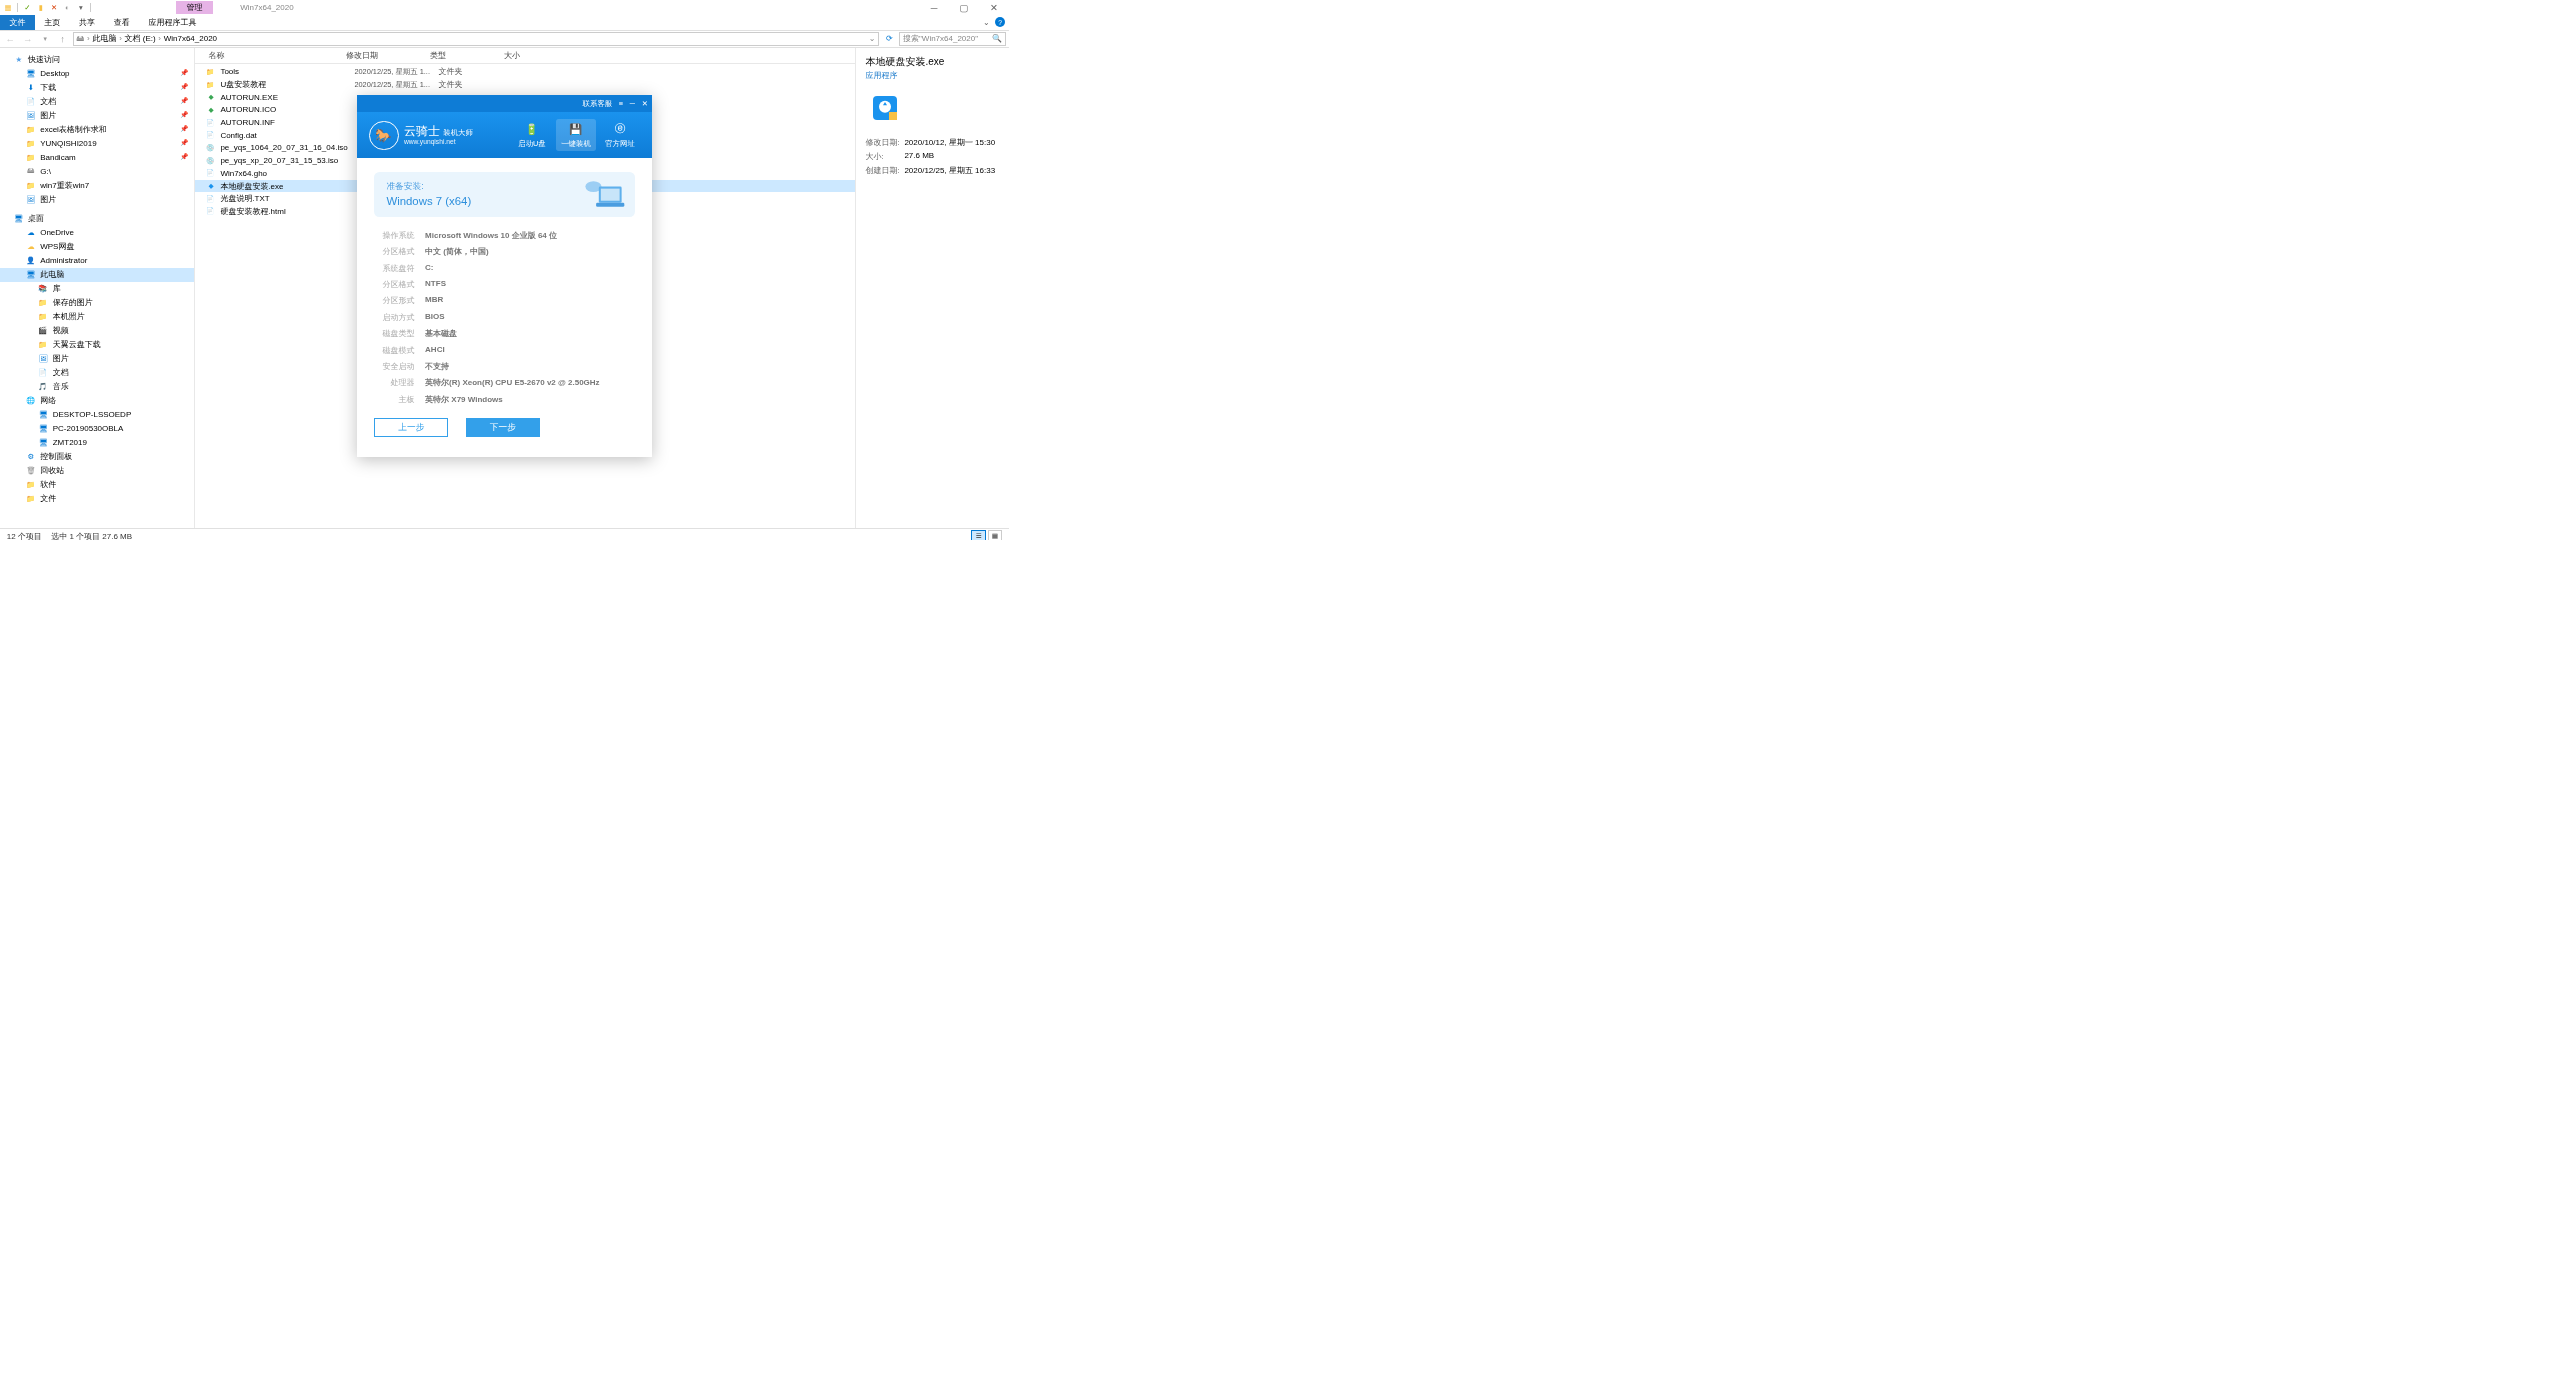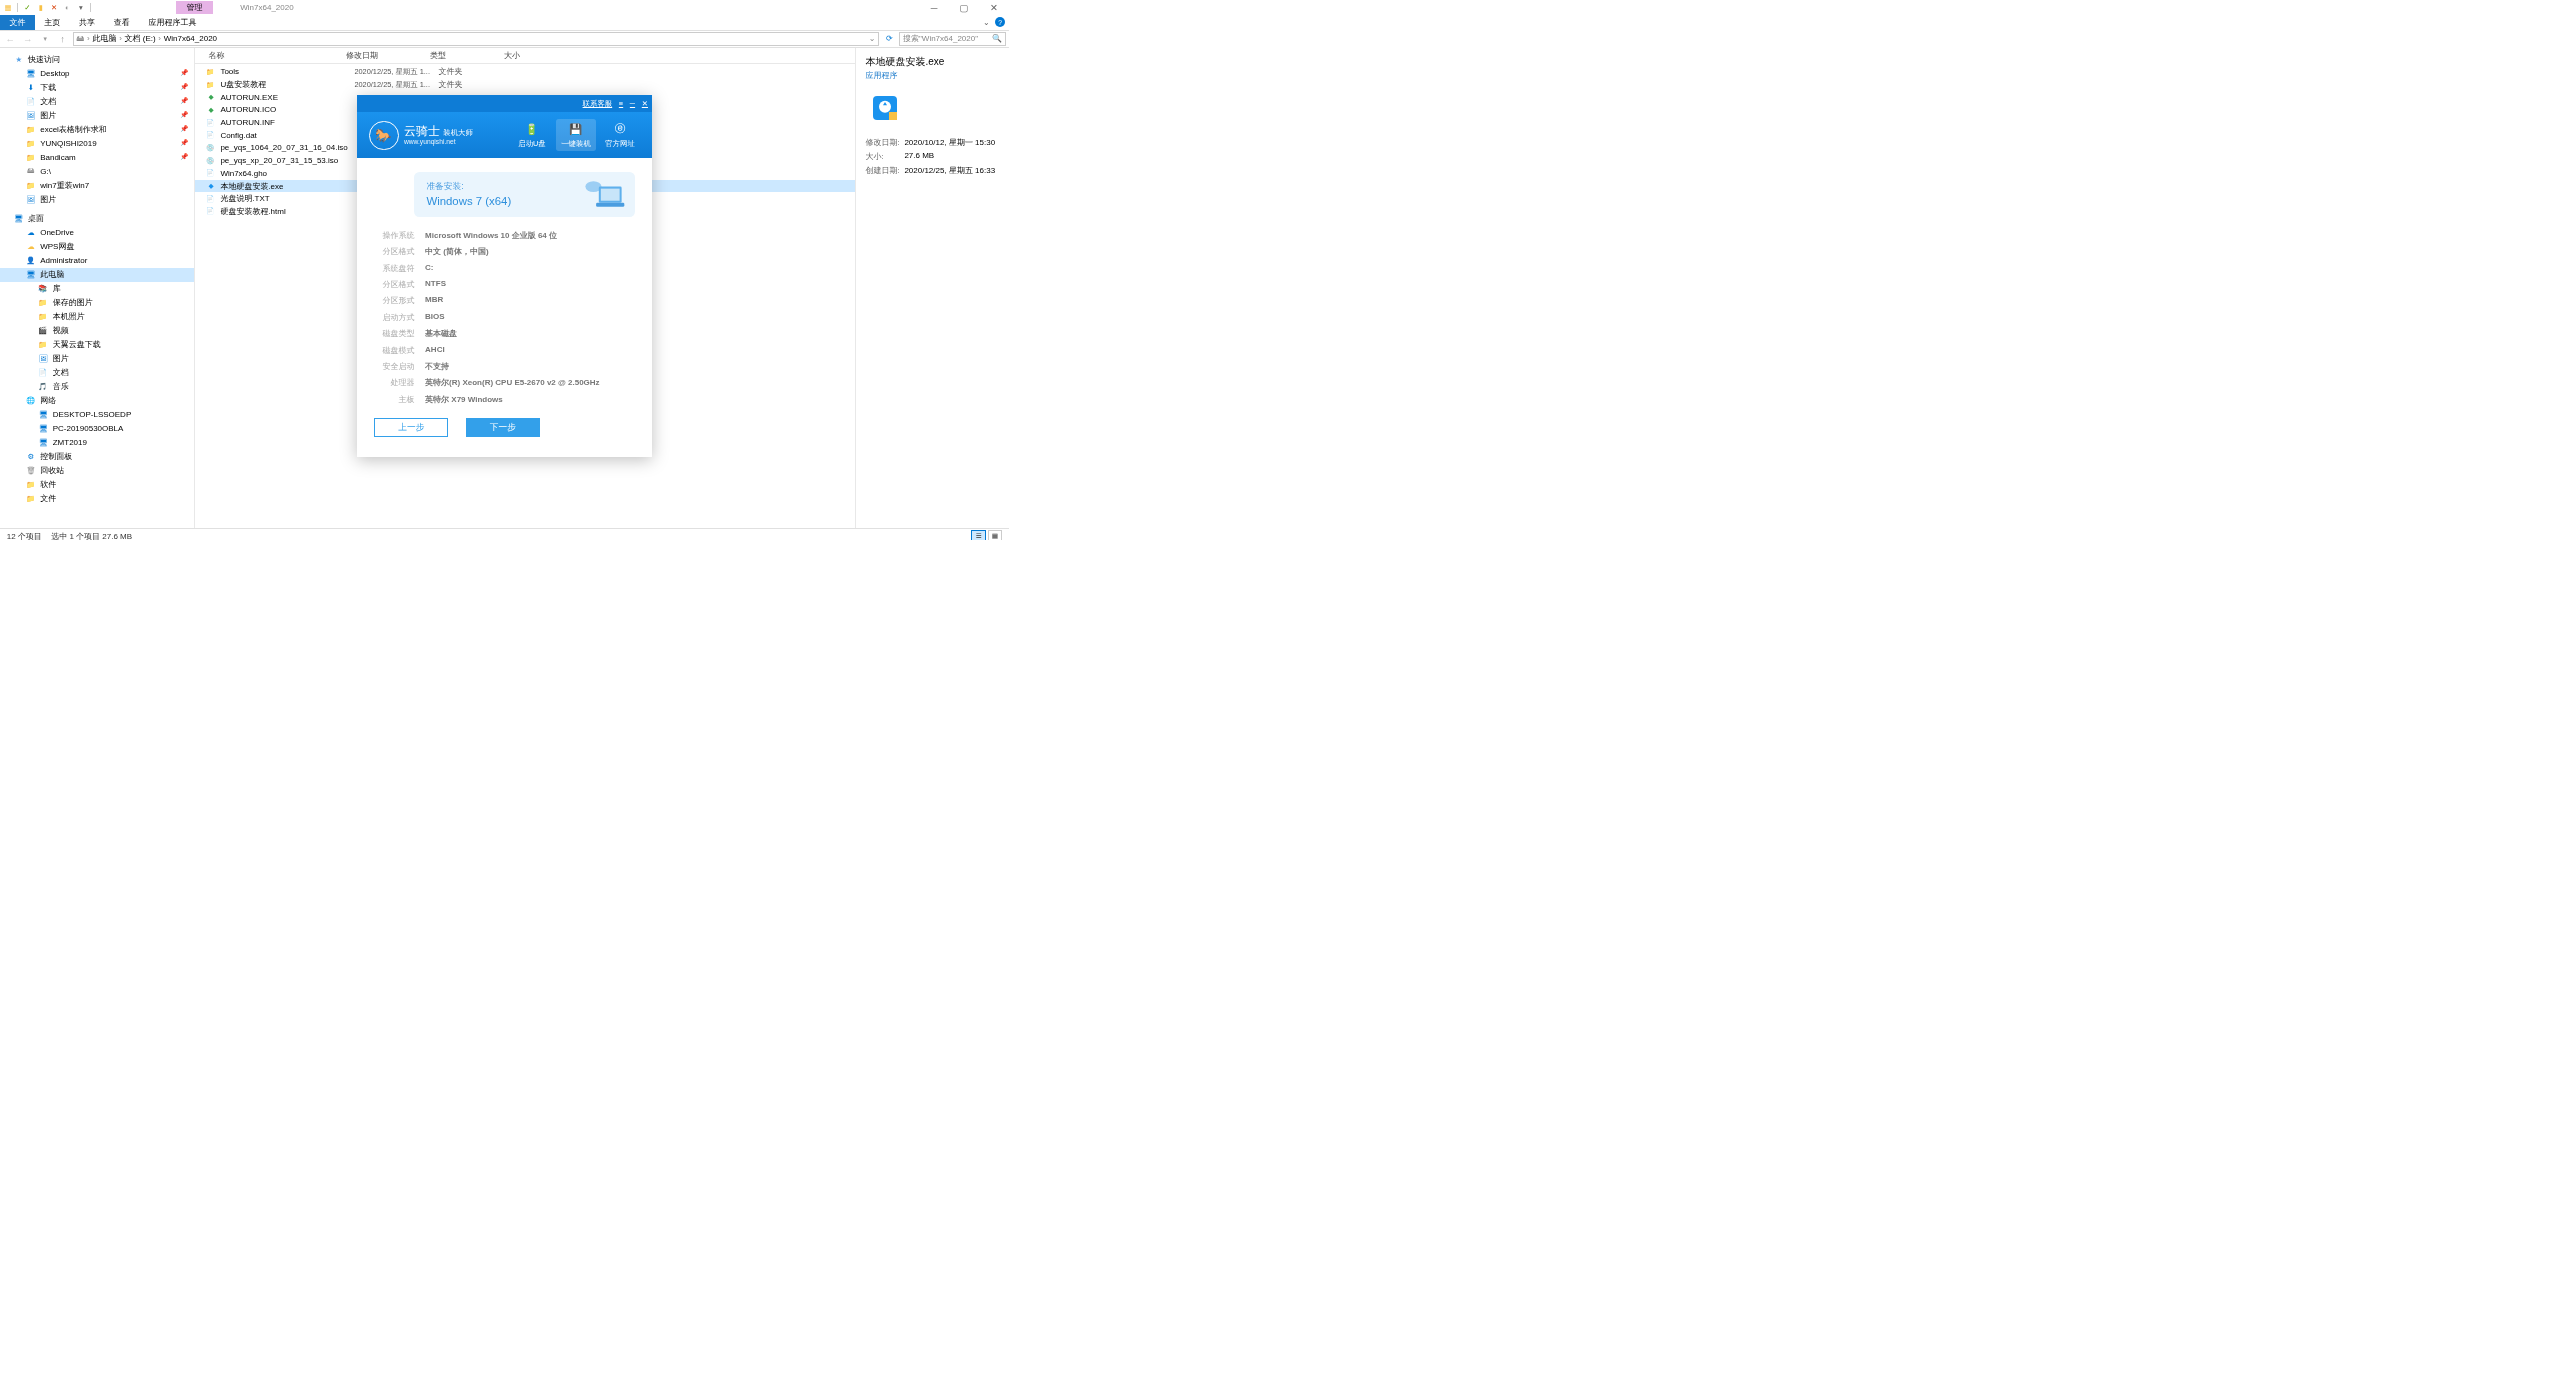--- a/index.html
+++ b/index.html
@@ -69,32 +69,32 @@
 
 
 .statusbar { height: 14.8px; border-top: 0.7px solid #e0e0e0; display: flex; align-items: center; padding: 0 6.7px; font-size: 8px; color: #333; gap: 9.4px; }
 .status-icons { margin-left: auto; display: flex; gap: 1.3px; }
 .status-view { width: 14.8px; height: 12px; border: 0.7px solid #ccc; display: flex; align-items: center; justify-content: center; font-size: 6.7px; }
 .status-view.active { background: #cce8ff; border-color: #0078d4; }
 
 
 .dialog { position: absolute; left: 357px; top: 95px; width: 295px; background: #fff; box-shadow: 0 2.7px 16px rgba(0,0,0,0.25); font-size: 8px; }
 .dialog-titlebar { height: 17.4px; background: #0e7cd6; color: #fff; display: flex; align-items: center; justify-content: flex-end; padding: 0 4px; gap: 6.7px; font-size: 7.4px; }
-.dlg-tbtn { cursor: pointer; text-decoration: underline; }
+.dlg-tbtn { cursor: pointer; }
 .dialog-header { height: 46px; background: linear-gradient(#1a93ee,#0e7cd6); display: flex; align-items: center; padding: 0 12px; color: #fff; }
 .dlg-logo { display: flex; align-items: center; gap: 5.4px; }
 .dlg-logo-icon { width: 29.5px; height: 29.5px; border: 1.3px solid #fff; border-radius: 50%; display: flex; align-items: center; justify-content: center; font-size: 13.4px; }
 .dlg-logo-text { font-size: 12px; line-height: 1.1; }
 .dlg-logo-sub { font-size: 6.7px; opacity: 0.9; }
 .dlg-nav { margin-left: auto; display: flex; gap: 4px; }
 .dlg-nav-item { width: 40px; display: flex; flex-direction: column; align-items: center; gap: 2px; padding: 2.7px 0; font-size: 7.4px; }
 .dlg-nav-item.active { background: rgba(255,255,255,0.18); border-radius: 2.7px; }
 .dlg-nav-icon { width: 14.8px; height: 14.8px; display: flex; align-items: center; justify-content: center; font-size: 10.7px; }
 .dialog-body { padding: 13.4px 17.4px 6.7px; }
-.dlg-prep { background: #eaf5fd; border-radius: 5.4px; padding: 9.4px 12px; margin-bottom: 10.7px; position: relative; color: #1a7ed6; margin-left: 40px; }
+.dlg-prep { background: #eaf5fd; border-radius: 5.4px; padding: 9.4px 12px; margin-bottom: 10.7px; position: relative; color: #1a7ed6; }
 .dlg-prep-title { font-size: 8.7px; color: #4a9de0; }
 .dlg-prep-main { font-size: 11.4px; color: #2d8fdc; margin-top: 2px; }
 .dlg-prep-img { position: absolute; right: 8px; top: 5.4px; width: 47px; height: 34px; }
 .dlg-info-row { display: flex; padding: 2.7px 0; font-size: 8px; }
 .dlg-info-label { width: 40px; color: #aaa; text-align: right; margin-right: 10.7px; }
 .dlg-info-value { color: #777; font-weight: bold; }
 .dlg-buttons { display: flex; gap: 17.4px; padding: 10.7px 0 13.4px; }
 .dlg-btn { width: 74px; height: 19px; font-size: 8.7px; display: flex; align-items: center; justify-content: center; cursor: pointer; }
 .dlg-btn.outline { border: 0.7px solid #33a0ea; color: #33a0ea; background: #fff; }
 .dlg-btn.primary { background: #33a0ea; color: #fff; }

